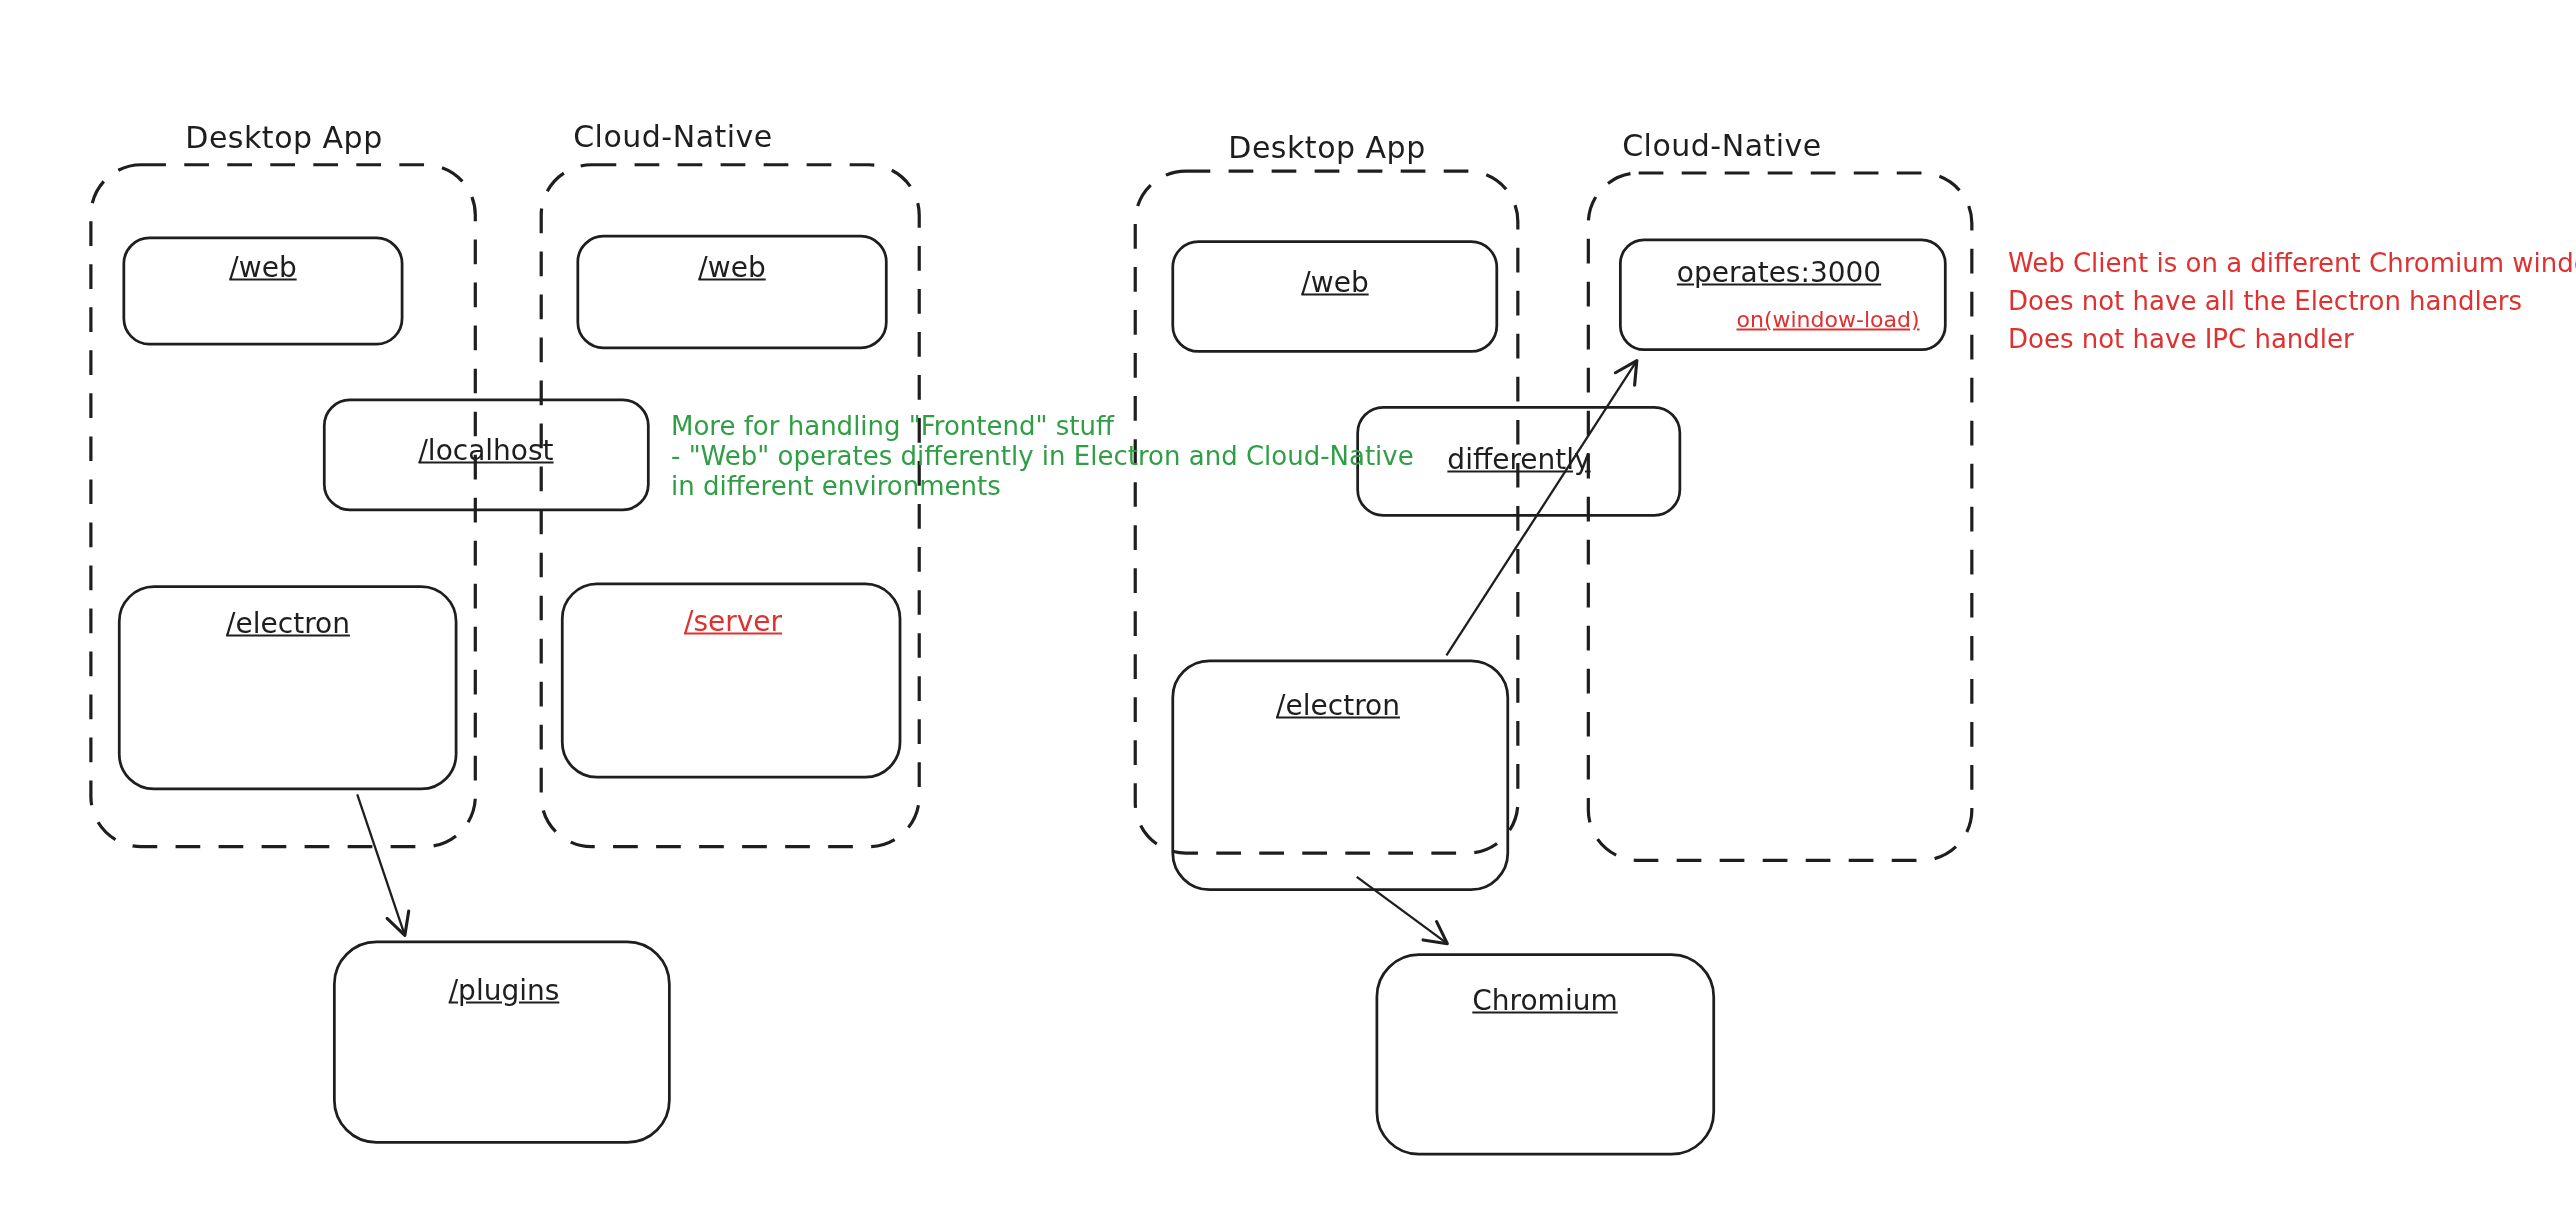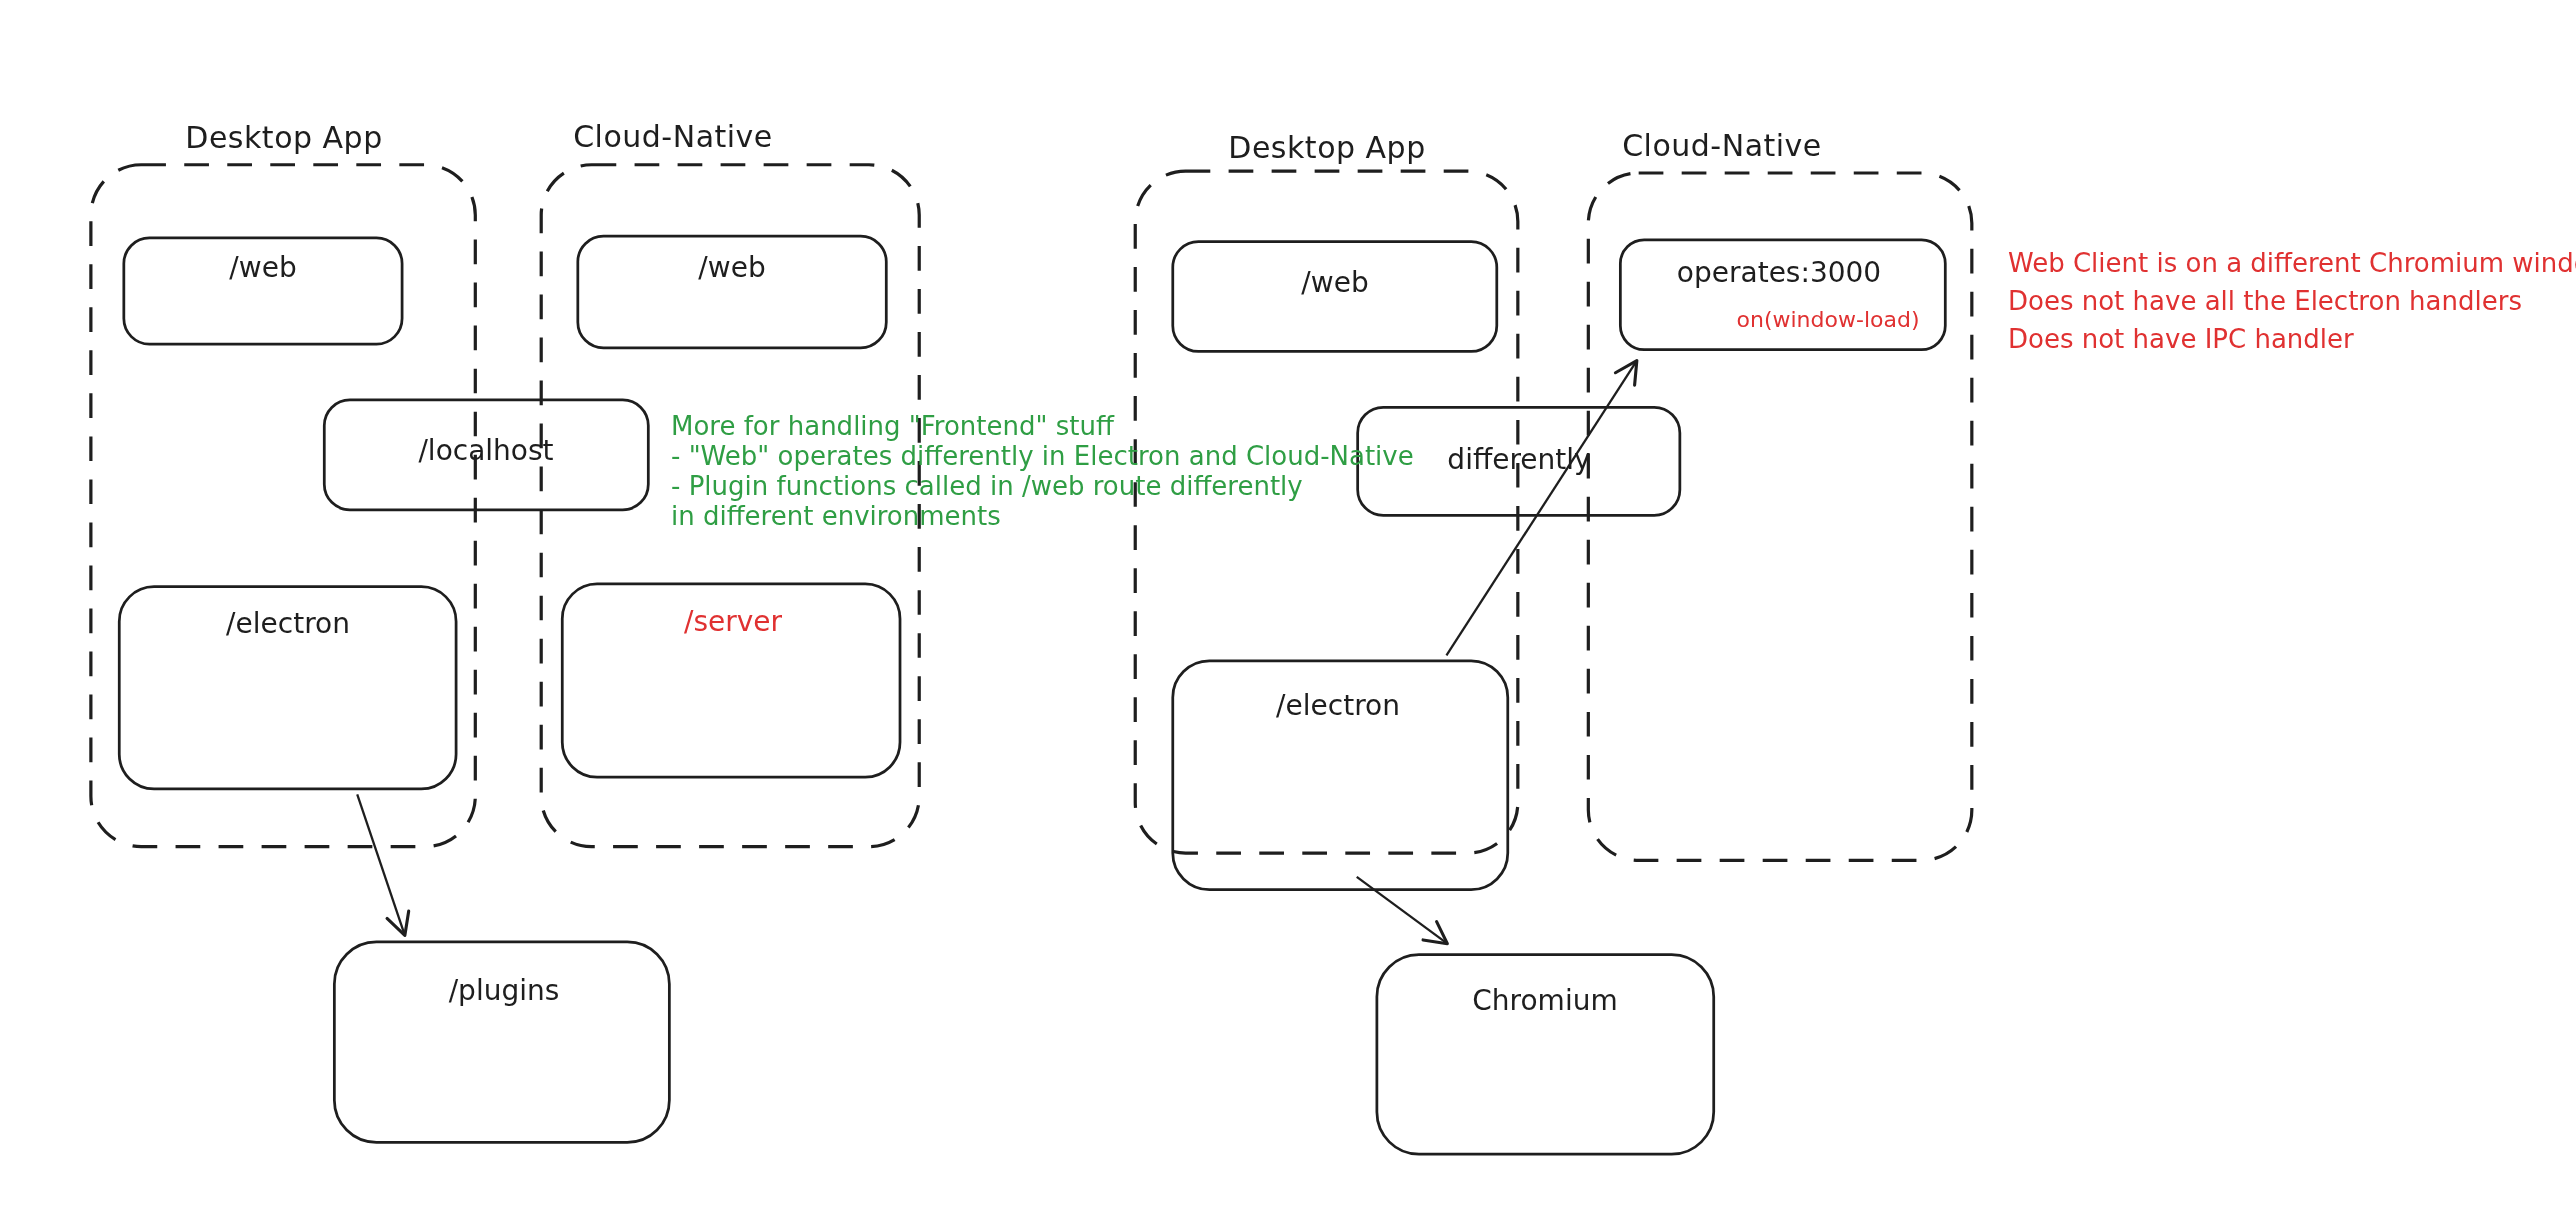--- a/index.html
+++ b/index.html
@@ -10,21 +10,21 @@
   }
   .canvas {
     position: absolute; left: 12px; top: 0;
     width: 2576px; height: 1083px; background: #ffffff;
   }
   svg.shapes { position: absolute; left: 0; top: 0; }
 
   .txt { position: absolute; white-space: nowrap; color: #1e1e1e; }
   .center { transform: translate(-50%, -50%); text-align: center; }
   .group-title { font-size: 30px; letter-spacing: 0.5px; }
-  .node-label { font-size: 28px; }
+  .node-label { font-size: 28px; text-decoration: underline; }
   .red  { color: #e03131; }
   .green{ color: #2f9e44; }
 
   .note { position: absolute; font-size: 26px; }
   .note .line { white-space: nowrap; }
   .note-green .line { line-height: 30px; }
   .note-red .line { line-height: 38px; }
 </style>
 </head>
 <body>
@@ -69,21 +69,20 @@
   <div class="txt center node-label" style="left:251px; top:267px;">/web</div>
   <div class="txt center node-label" style="left:720px; top:267px;">/web</div>
   <div class="txt center node-label" style="left:474px; top:450px;">/localhost</div>
   <div class="txt center node-label" style="left:276px; top:623px;">/electron</div>
   <div class="txt center node-label red" style="left:721px; top:621px;">/server</div>
   <div class="txt center node-label" style="left:492px; top:990px;">/plugins</div>
 
   <div class="note note-green green" style="left:659px; top:411px;">
     <div class="line">More for handling "Frontend" stuff</div>
     <div class="line">- "Web" operates differently in Electron and Cloud-Native</div>
-    <div class="line">- Plugin functions called in /web route differently</div>
     <div class="line">in different environments</div>
   </div>
 
   <div class="txt center group-title" style="left:1315px; top:147px;">Desktop App</div>
   <div class="txt center group-title" style="left:1710px; top:145px;">Cloud-Native</div>
 
   <div class="txt center node-label" style="left:1323px; top:282px;">/web</div>
   <div class="txt center node-label" style="left:1767px; top:272px;">operates:3000</div>
   <div class="txt center node-label red" style="left:1816px; top:319px; font-size:22px;">on(window-load)</div>
   <div class="txt center node-label" style="left:1507px; top:459px;">differently</div>

